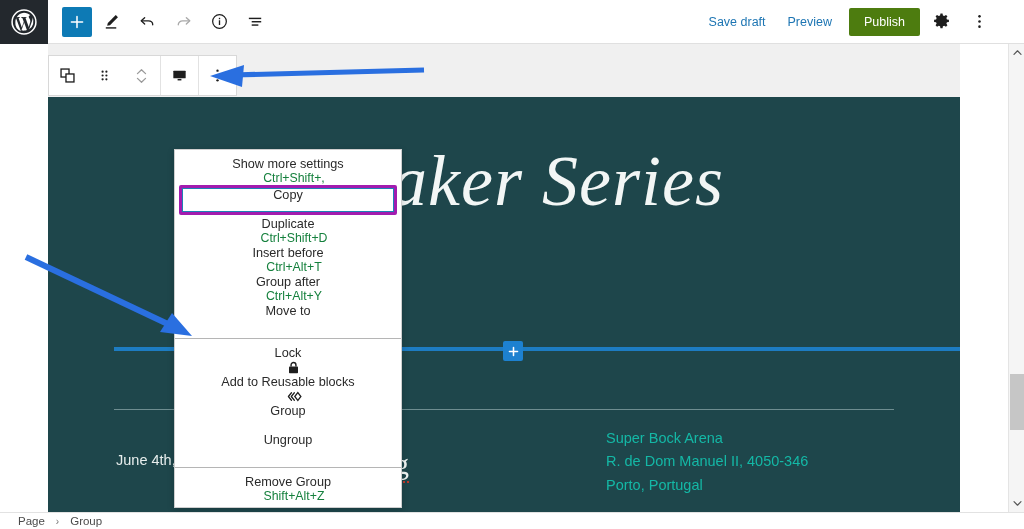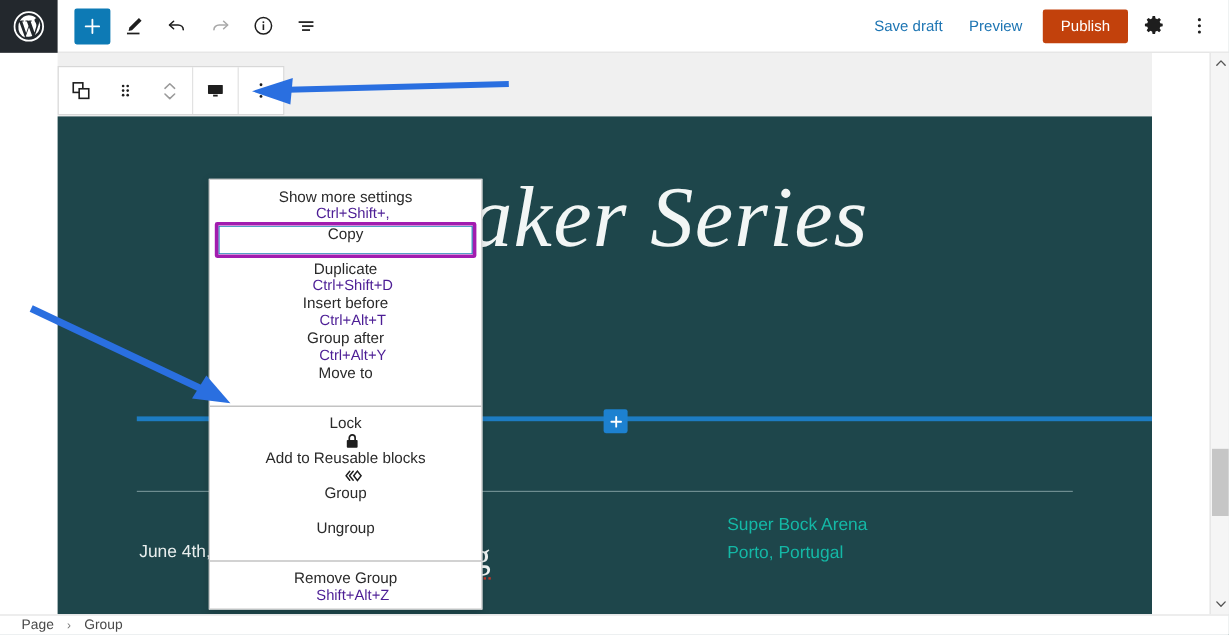--- a/index.html
+++ b/index.html
@@ -53,34 +53,34 @@
   }
   .tb-btn.primary svg { fill: #fff; stroke: #fff; }
   .tb-btn svg { display:block; }
   .tb-btn.disabled { opacity: 0.38; }
 
   .tb-right {
     margin-left: auto;
     display: flex;
     align-items: center;
     gap: 0px;
-    padding-right: 8px;
+    padding-right: 28px;
   }
   .link-btn {
     color: #1d75b3;
     font-size: 12.5px;
     padding: 6px 11px;
     background: none;
     border: none;
     cursor: pointer;
     white-space: nowrap;
     font-family: "Liberation Sans", sans-serif;
   }
   .publish-btn {
-    background: #c2410c;
+    background: #4d7c0f;
     color: #ffffff;
     font-size: 12.5px;
     border: none;
     border-radius: 2px;
     padding: 7px 15px;
     margin-left: 6px;
     cursor: pointer;
     font-family: "Liberation Sans", sans-serif;
   }
   .icon-btn {
@@ -261,21 +261,21 @@
     background: none;
     border: 1px solid transparent;
     width: 100%;
     text-align: left;
     font-family: "Liberation Sans", sans-serif;
     margin-bottom: 1px;
     flex-direction: column;
   }
   .menu-item .mi-label { flex: 1; }
   .menu-item .mi-short {
-    color: #4c1d95;
+    color: #15803d;
     font-size: 12.3px;
     margin-left: 12px;
   }
   .menu-item .mi-icon {
     margin-left: 10px;
     display: flex;
     align-items: center;
   }
   .menu-item.focused {
     border: 3px solid #a21caf;
@@ -473,20 +473,21 @@
 
       <div class="hr-thin hr-1"></div>
 
       <div class="col-left">June 4th, 2</div>
       <div class="name-line">
         <span class="spellcheck">llenweg</span>
       </div>
 
       <div class="col-right">
         <div>Super Bock Arena</div>
+        <div>R. de Dom Manuel II, 4050-346</div>
         <div>Porto, Portugal</div>
       </div>
 
     </div>
   </div>
 
   <div class="menu">
 
     <div class="menu-section">
       <button class="menu-item">

